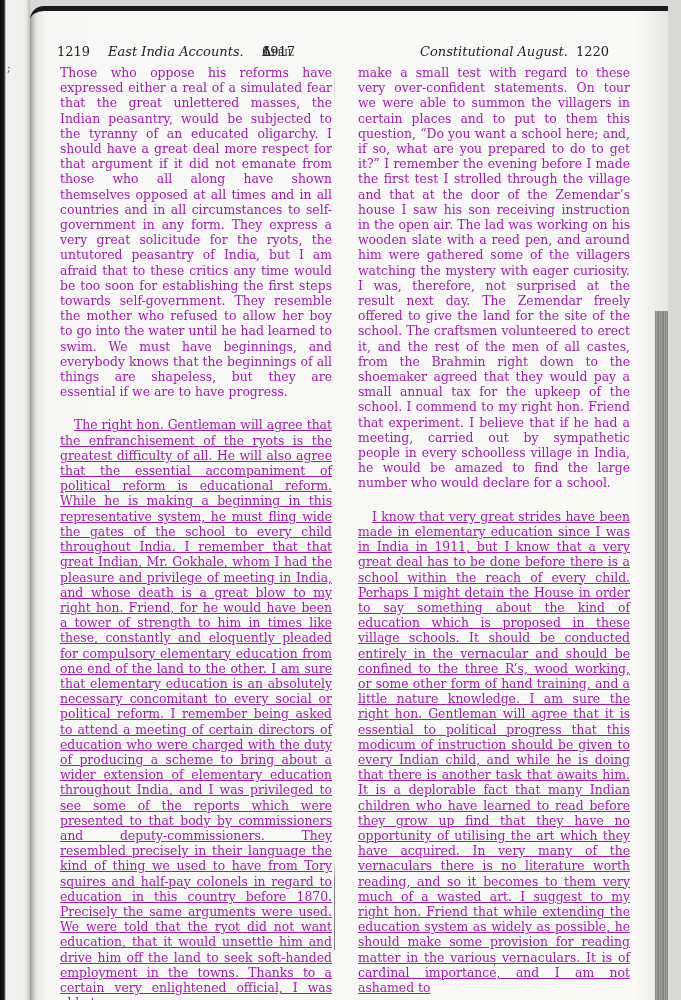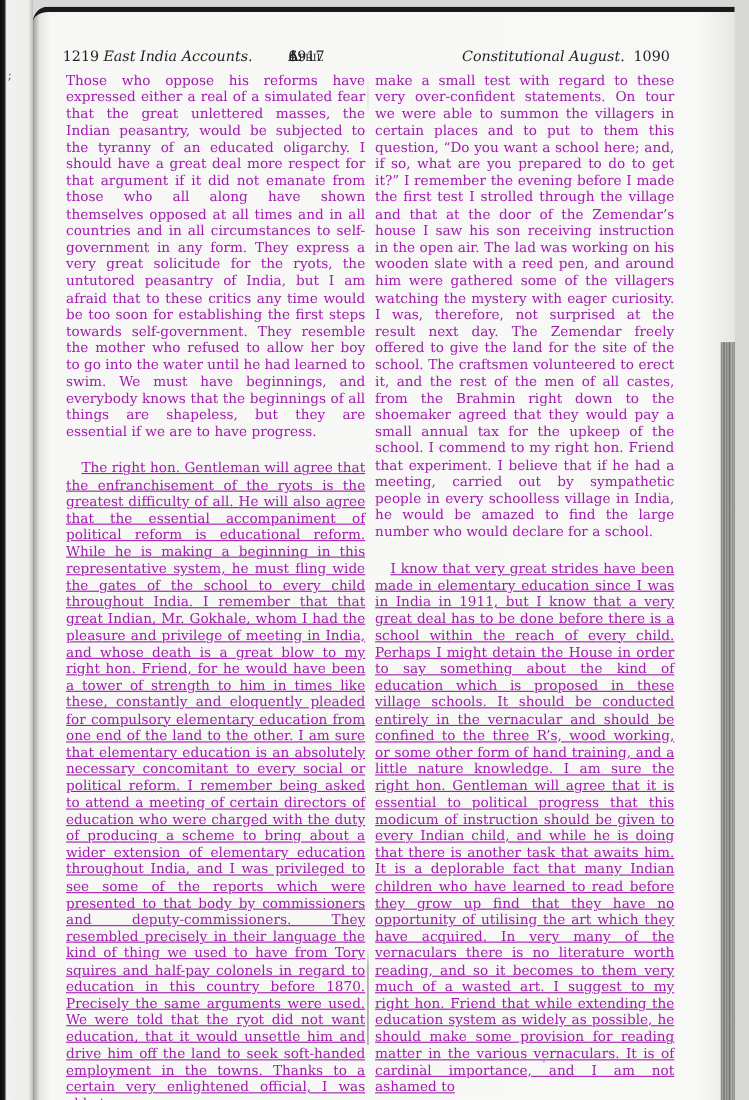--- a/index.html
+++ b/index.html
@@ -23,32 +23,32 @@
   .page-edge {
     position: absolute; right: 0; top: 300px; width: 13px; height: 700px;
     background: repeating-linear-gradient(to right, #7a7a78 0, #a9a9a7 2px, #6e6e6c 3px, #b4b4b2 5px);
   }
   .header {
     position: absolute; left: 57px; top: 44px; width: 552px; height: 18px;
     font-size: 13px; color: #222;
   }
   .header span { position: absolute; top: 0; white-space: nowrap; }
   .h-num-l { left: 0; }
-  .h-title-l { left: 37px; font-style: italic; }
+  .h-title-l { left: 51px; font-style: italic; }
   .h-date { left: 205px; }
   .h-date .sc { font-variant: small-caps; }
   .h-title-r { left: 363px; font-style: italic; }
   .h-num-r { right: 0; }
   .col {
     position: absolute; top: 65px; width: 272px;
     font-size: 12.4px; line-height: 15.2px; text-align: justify;
     color: #a21caf;
   }
   .col-left { left: 60px; }
-  .col-right { left: 341px; }
+  .col-right { left: 358px; }
   .col p { margin: 0; text-indent: 0; }
   .col p.indent { text-indent: 14px; margin-top: 18px; text-decoration: underline; }
   .col-rule {
     position: absolute; left: 334px; top: 70px; width: 1px; height: 880px;
     background: linear-gradient(to bottom, transparent 0, #bbb 2%, transparent 4%, transparent 90%, #333 92%, #333 100%);
     opacity: 0.6;
   }
   .speck { position: absolute; width: 2px; height: 1px; background: #888; }
 </style>
 </head>
@@ -63,21 +63,21 @@
 
 <div class="header">
   <span class="h-num-l">1219</span>
   <span class="h-title-l">East India Accounts.</span>
   <span class="h-date">
       <span>6</span> 
       <span class="sc">April</span> 
       <span>1917</span>
     </span>
   <span class="h-title-r">Constitutional August.</span>
-  <span class="h-num-r">1090</span>
+  <span class="h-num-r">1220</span>
 </div>
 
 <div class="col col-left">
   <p>Those who oppose his reforms have expressed either a real of a simulated fear that the great unlettered masses, the Indian peasantry, would be subjected to the tyranny of an educated oligarchy. I should have a great deal more respect for that argument if it did not emanate from those who all along have shown themselves opposed at all times and in all countries and in all circumstances to self-government in any form. They express a very great solicitude for the ryots, the untutored peasantry of India, but I am afraid that to these critics any time would be too soon for establishing the first steps towards self-government. They resemble the mother who refused to allow her boy to go into the water until he had learned to swim. We must have beginnings, and everybody knows that the beginnings of all things are shapeless, but they are essential if we are to have progress.</p>
   <p class="indent">The right hon. Gentleman will agree that the enfranchisement of the ryots is the greatest difficulty of all. He will also agree that the essential accompaniment of political reform is educational reform. While he is making a beginning in this representative system, he must fling wide the gates of the school to every child throughout India. I remember that that great Indian, Mr. Gokhale, whom I had the pleasure and privilege of meeting in India, and whose death is a great blow to my right hon. Friend, for he would have been a tower of strength to him in times like these, constantly and eloquently pleaded for compulsory elementary education from one end of the land to the other. I am sure that elementary education is an absolutely necessary concomitant to every social or political reform. I remember being asked to attend a meeting of certain directors of education who were charged with the duty of producing a scheme to bring about a wider extension of elementary education throughout India, and I was privileged to see some of the reports which were presented to that body by commissioners and deputy-commissioners. They resembled precisely in their language the kind of thing we used to have from Tory squires and half-pay colonels in regard to education in this country before 1870. Precisely the same arguments were used. We were told that the ryot did not want education, that it would unsettle him and drive him off the land to seek soft-handed employment in the towns. Thanks to a certain very enlightened official, I was able to</p>
 </div>
 
 <div class="col-rule"></div>
 
 <div class="col col-right">

